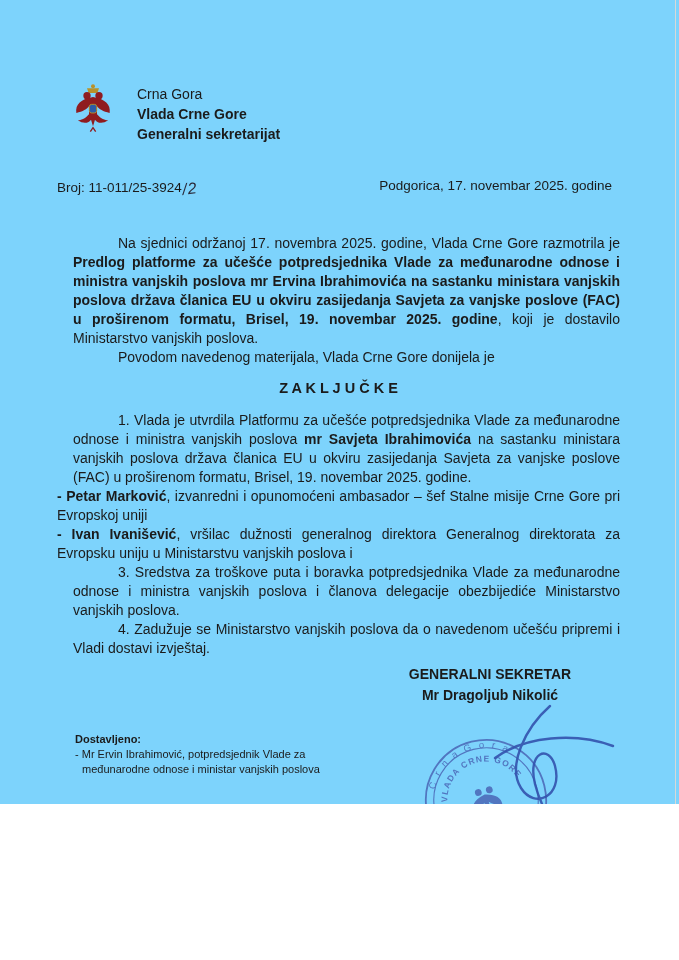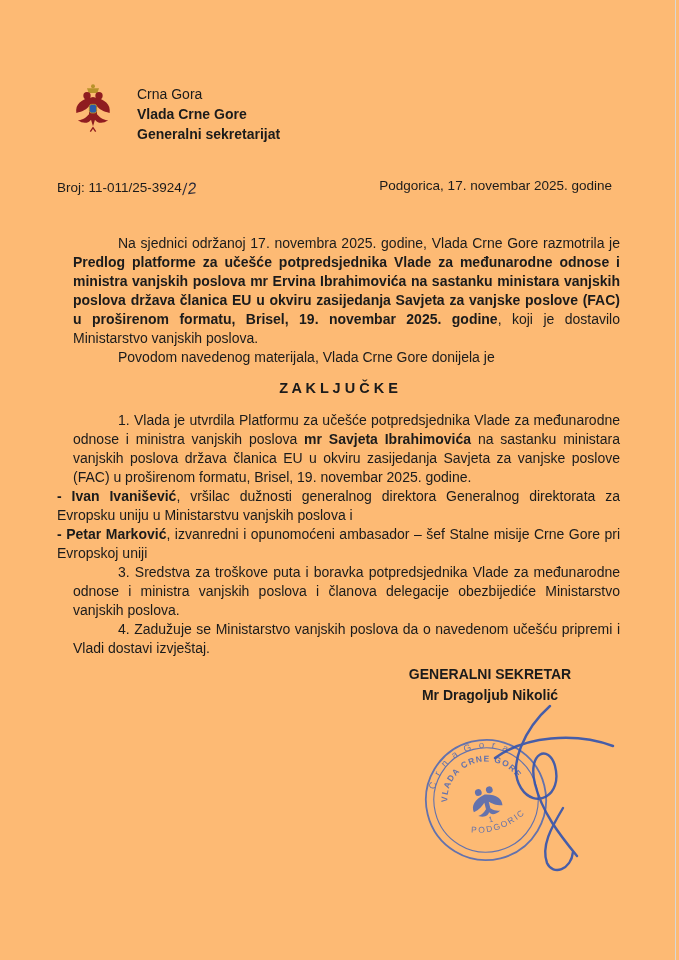--- a/index.html
+++ b/index.html
@@ -1,19 +1,19 @@
 <!DOCTYPE html>
 <html><head>
 <meta charset="utf-8">
 <style>
   html,body { margin:0; padding:0; background:#ffffff; }
   .page {
     position:relative;
-    width:679px; height:960px;
-    background:#fdba74;
+    width:679px; height:804px;
+    background:#7dd3fc;
     font-family:"Liberation Sans", sans-serif;
     color:#1b1b1b;
     overflow:hidden;
     box-sizing:border-box;
   }
   .page::after{
     content:""; position:absolute; right:3px; top:0; bottom:0; width:1px; background:#d8d8d8;
   }
   .content { padding:0 59px 0 57px; }
 
@@ -88,31 +88,36 @@
     </div>
 
     <p class="para indent intro"><span>Na sjednici održanoj 17. novembra 2025. godine, Vlada Crne Gore razmotrila je </span><b>Predlog platforme za učešće potpredsjednika Vlade za međunarodne odnose i ministra vanjskih poslova mr Ervina Ibrahimovića na sastanku ministara vanjskih poslova država članica EU u okviru zasijedanja Savjeta za vanjske poslove (FAC) u proširenom formatu, Brisel, 19. novembar 2025. godine</b><span>, koji je dostavilo Ministarstvo vanjskih poslova.</span></p>
     <p class="para indent">Povodom navedenog materijala, Vlada Crne Gore donijela je</p>
 
     <p class="doc-title">Z A K L J U Č K E</p>
 
     <p class="para indent"><span>1. Vlada je utvrdila Platformu za učešće potpredsjednika Vlade za međunarodne odnose i ministra vanjskih poslova </span><b>mr Savjeta Ibrahimovića</b><span> na sastanku ministara vanjskih poslova država članica EU u okviru zasijedanja Savjeta za vanjske poslove (FAC) u proširenom formatu, Brisel, 19. novembar 2025. godine.</span></p>
 
 
+    <p class="para"><b>- Petar Marković</b><span>, izvanredni i opunomoćeni ambasador – šef Stalne misije Crne Gore pri Evropskoj uniji</span></p>
     <p class="para"><b>- Ivan Ivanišević</b><span>, vršilac dužnosti generalnog direktora Generalnog direktorata za Evropsku uniju u Ministarstvu vanjskih poslova i</span></p>
-    <p class="para"><b>- Petar Marković</b><span>, izvanredni i opunomoćeni ambasador – šef Stalne misije Crne Gore pri Evropskoj uniji</span></p>
 
     <p class="para indent">3. Sredstva za troškove puta i boravka potpredsjednika Vlade za međunarodne odnose i ministra vanjskih poslova i članova delegacije obezbijediće Ministarstvo vanjskih poslova.</p>
     <p class="para indent">4. Zadužuje se Ministarstvo vanjskih poslova da o navedenom učešću pripremi i Vladi dostavi izvještaj.</p>
 
     <div class="sig-block">
       <div>GENERALNI SEKRETAR</div>
       <div>Mr Dragoljub Nikolić</div>
     </div>
 
+    <div class="footer">
+      <div class="footer-label">Dostavljeno:</div>
+      <div>- Mr Ervin Ibrahimović, potpredsjednik Vlade za</div>
+      <div class="footer-line2">međunarodne odnose i ministar vanjskih poslova</div>
+    </div>
   </div>
 
   <div class="stamp-wrap">
     <svg class="stamp-svg" viewBox="0 0 120 120" aria-hidden="true">
       <defs>
         <path id="arcOuterTop" d="M 14 60 A 46 46 0 0 1 106 60"></path>
         <path id="arcInnerTop" d="M 26 60 A 34 34 0 0 1 94 60"></path>
         <path id="arcBottom" d="M 26 78 Q 60 98 94 78"></path>
       </defs>
       <circle cx="60" cy="60" r="53" fill="none" stroke="currentColor" stroke-width="1.6"></circle>

